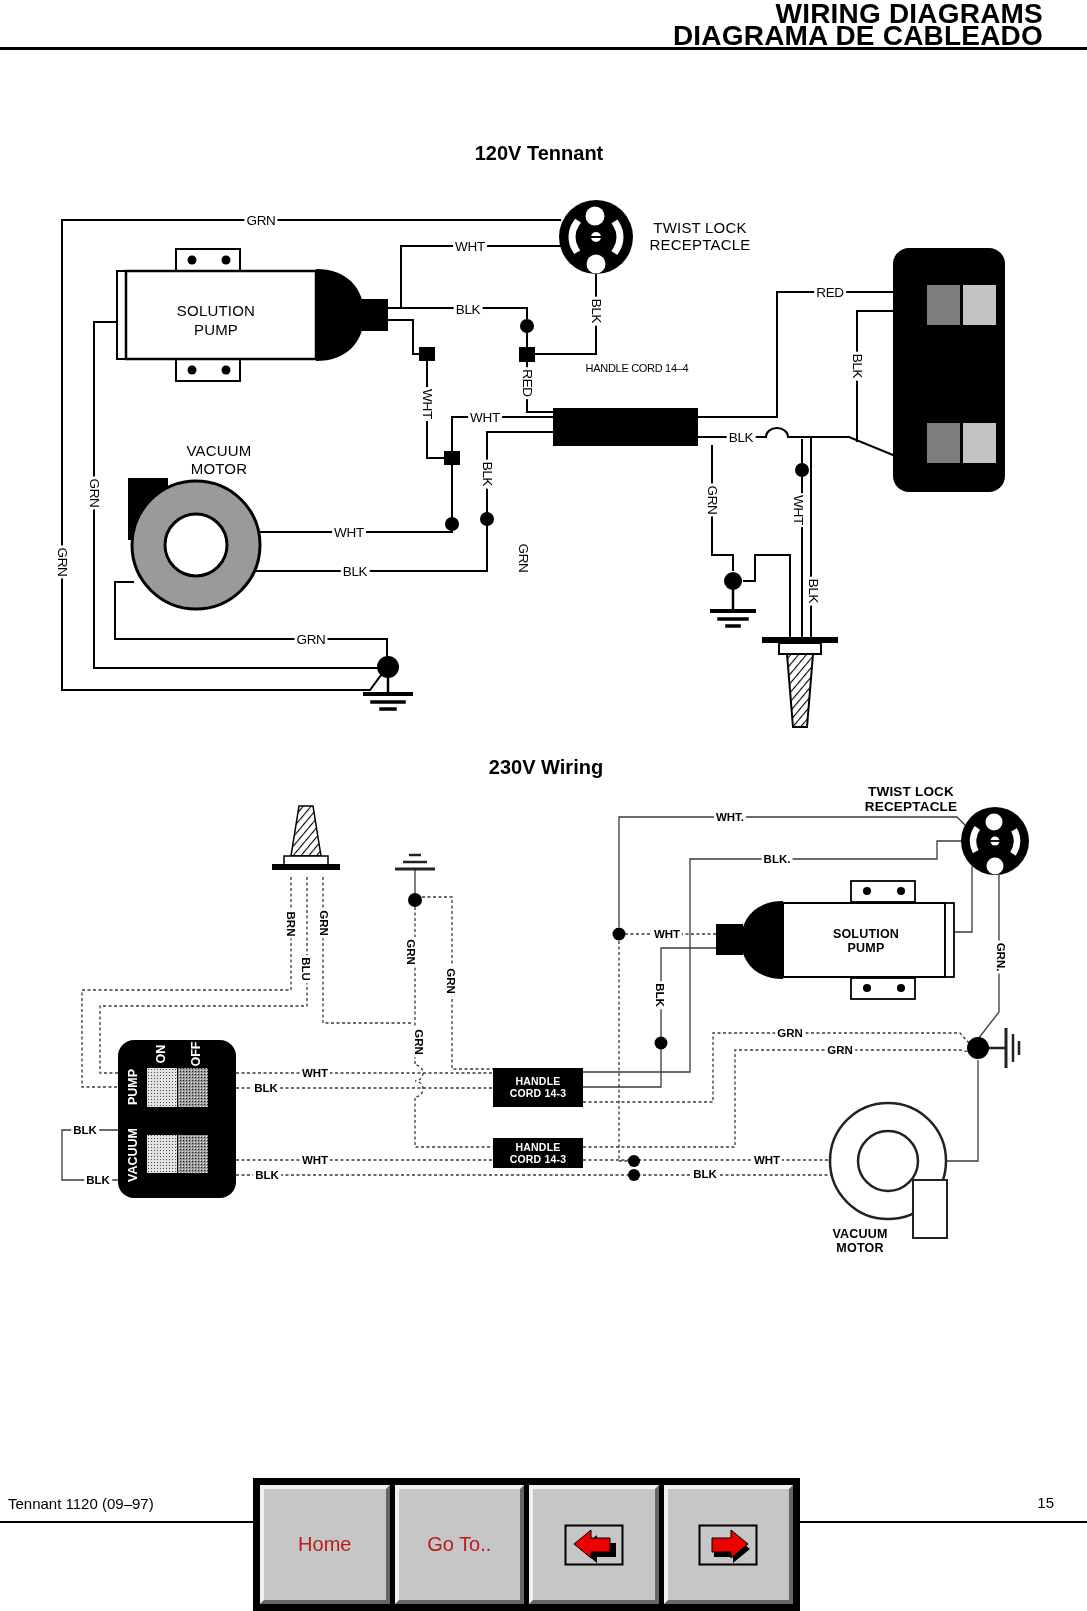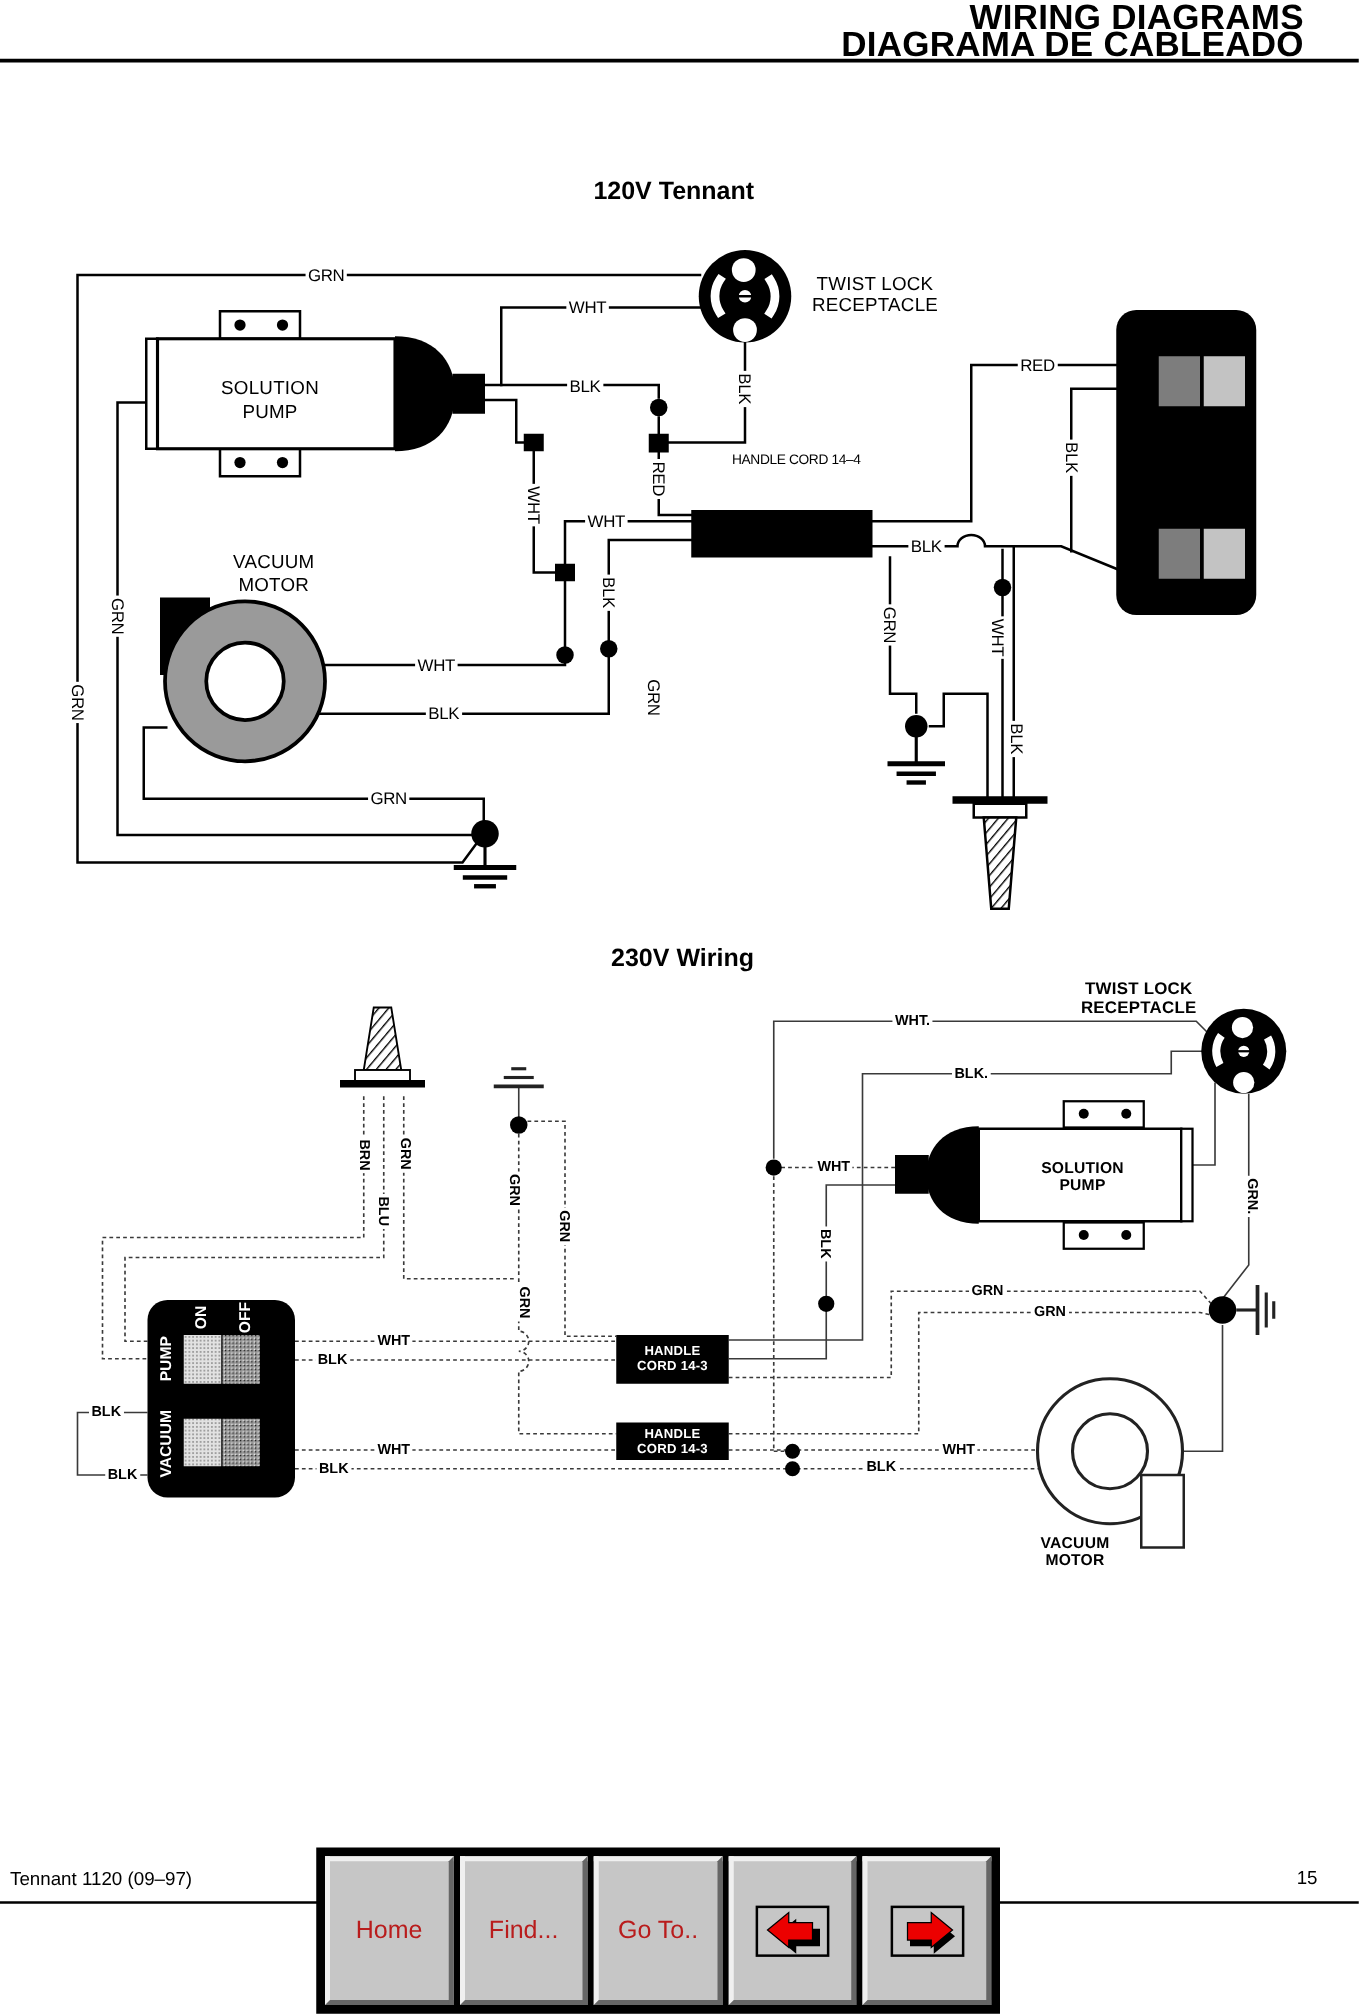--- a/index.html
+++ b/index.html
@@ -319,21 +319,20 @@
 <div class="lb b2" style="left:267px;top:1175px">BLK</div>
 <div class="lb b2" style="left:767px;top:1160px">WHT</div>
 <div class="lb b2" style="left:705px;top:1174px">BLK</div>
 
 <div class="rule-bot"></div>
 <div class="foot-model">Tennant 1120  (09–97)</div>
 <div class="foot-page">15</div>
 
 <div class="toolbar">
   <button class="nav-btn">Home</button>
-  <button class="nav-btn">Find...</button>
   <button class="nav-btn">Go To..</button>
   <button class="nav-btn">
     <svg width="60" height="42" viewBox="0 0 60 42">
       <rect x="1.5" y="1.5" width="57" height="39" fill="none" stroke="#000" stroke-width="2"></rect>
       <polygon points="12,21 29,7 29,15 48,15 48,29 29,29 29,35" fill="#000" transform="translate(4,4)"></polygon>
       <polygon points="10,20 27,6 27,14 46,14 46,28 27,28 27,34" fill="#ec0000" stroke="#000" stroke-width="1"></polygon>
     </svg>
   </button>
   <button class="nav-btn">
     <svg width="60" height="42" viewBox="0 0 60 42">

